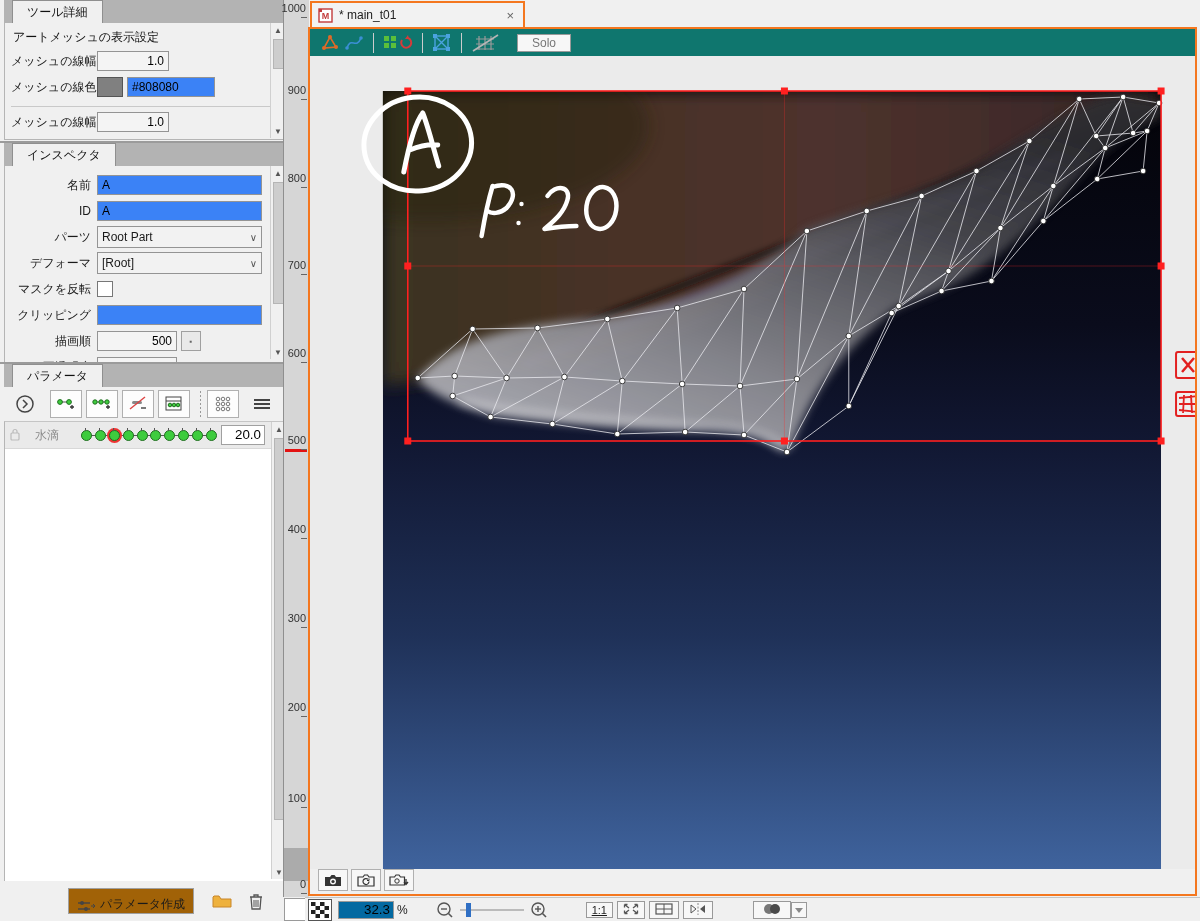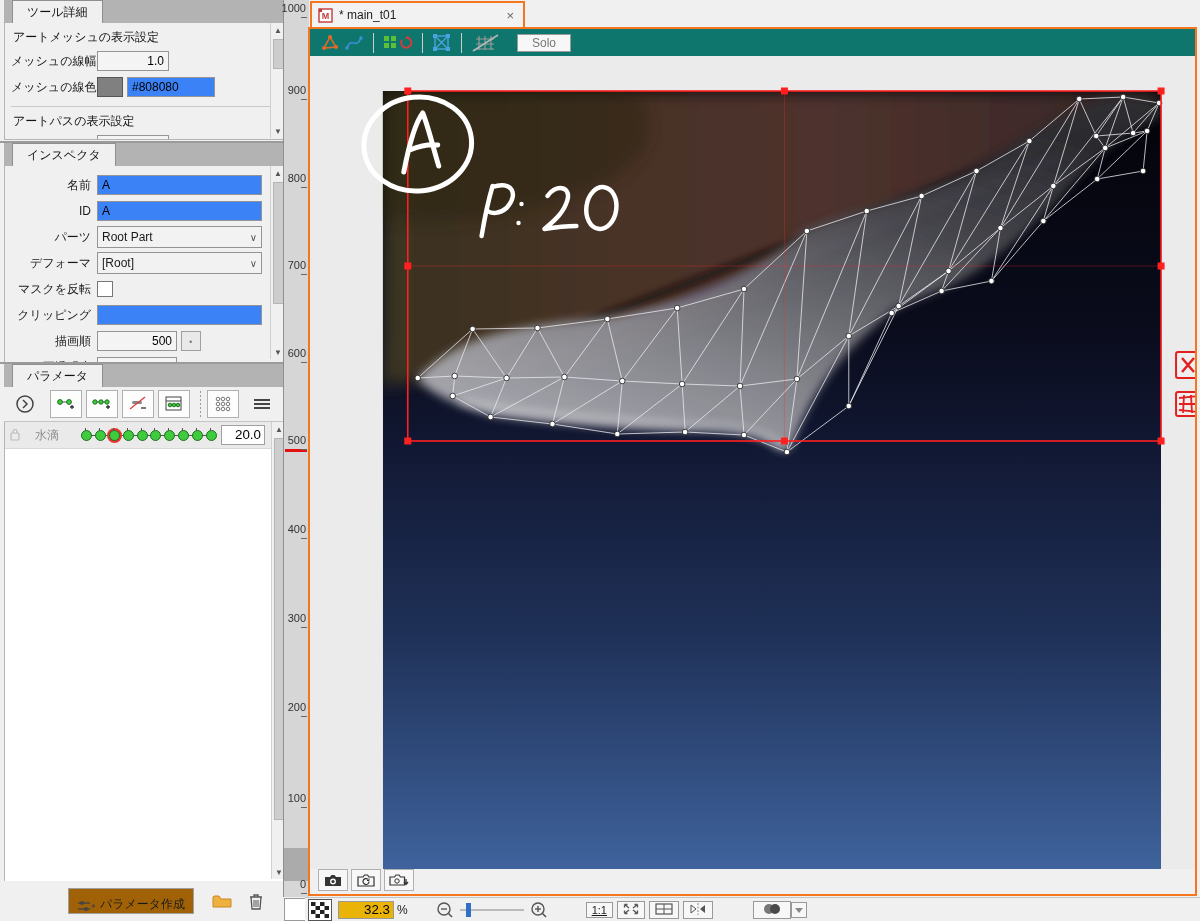--- a/index.html
+++ b/index.html
@@ -71,21 +71,21 @@
   .tool-btn{display:flex;align-items:center;justify-content:center;padding:0 2px;}
   .solo-btn{border:1px solid #999;background:#f7f7f7;color:#777;padding:1px 14px;margin-left:14px;}
   .viewport{position:relative;width:885px;height:813px;overflow:hidden;background:#ebebeb;}
   .snap-strip{height:22px;display:flex;align-items:center;padding-left:8px;background:#f0f0f0;}
   .snap-btn{width:28px;height:20px;border:1px solid #b0b0b0;background:#f7f7f7;margin-right:3px;
       display:flex;align-items:center;justify-content:center;}
   
   .statusbar{left:305px;top:897px;width:895px;height:24px;background:#f0f0f0;border-top:1px solid #c4c4c4;
       display:flex;align-items:center;box-sizing:border-box;}
   .sb-btn{display:flex;align-items:center;justify-content:center;}
-  .zoom-field{width:48px;height:16px;border:1px solid #999;background:#eab308;text-align:right;
+  .zoom-field{width:48px;height:16px;border:1px solid #999;background:#0369a1;text-align:right;
       padding:0 3px;line-height:16px;}
   .slider-track{position:relative;width:64px;height:2px;background:#bbb;margin:0 6px;}
   .slider-handle{position:absolute;left:6px;top:-6px;width:5px;height:14px;background:#2f6fc4;}
   .ratio-btn{border:1px solid #999;background:#f7f7f7;padding:1px 5px;font-size:11px;margin-left:4px;}
 </style>
 </head>
 <body>
 
 <div class="abs left-col">
 
@@ -98,21 +98,20 @@
       <div class="row">
         <span class="lbl">メッシュの線幅</span>
         <input class="txt num" style="width: 62px;" readonly="" value="1.0">
       </div>
       <div class="row">
         <span class="lbl">メッシュの線色</span>
         <span class="swatch" style="background:#808080;"></span>
         <input class="txt" style="width: 78px;" readonly="" value="#808080">
       </div>
       <div class="sec-rule"></div>
-      <div class="sec-title">アートパスの表示設定</div>
       <div class="row">
         <span class="lbl">メッシュの線幅</span>
         <input class="txt num" style="width: 62px;" readonly="" value="1.0">
       </div>
       <div class="vscroll" style="top:0;height:115px;">
         <div class="vs-arrow">▲</div>
         <div class="vs-thumb" style="top:16px;height:28px;"></div>
         <div class="vs-arrow" style="position:absolute;bottom:0;width:14px;">▼</div>
       </div>
     </div>

